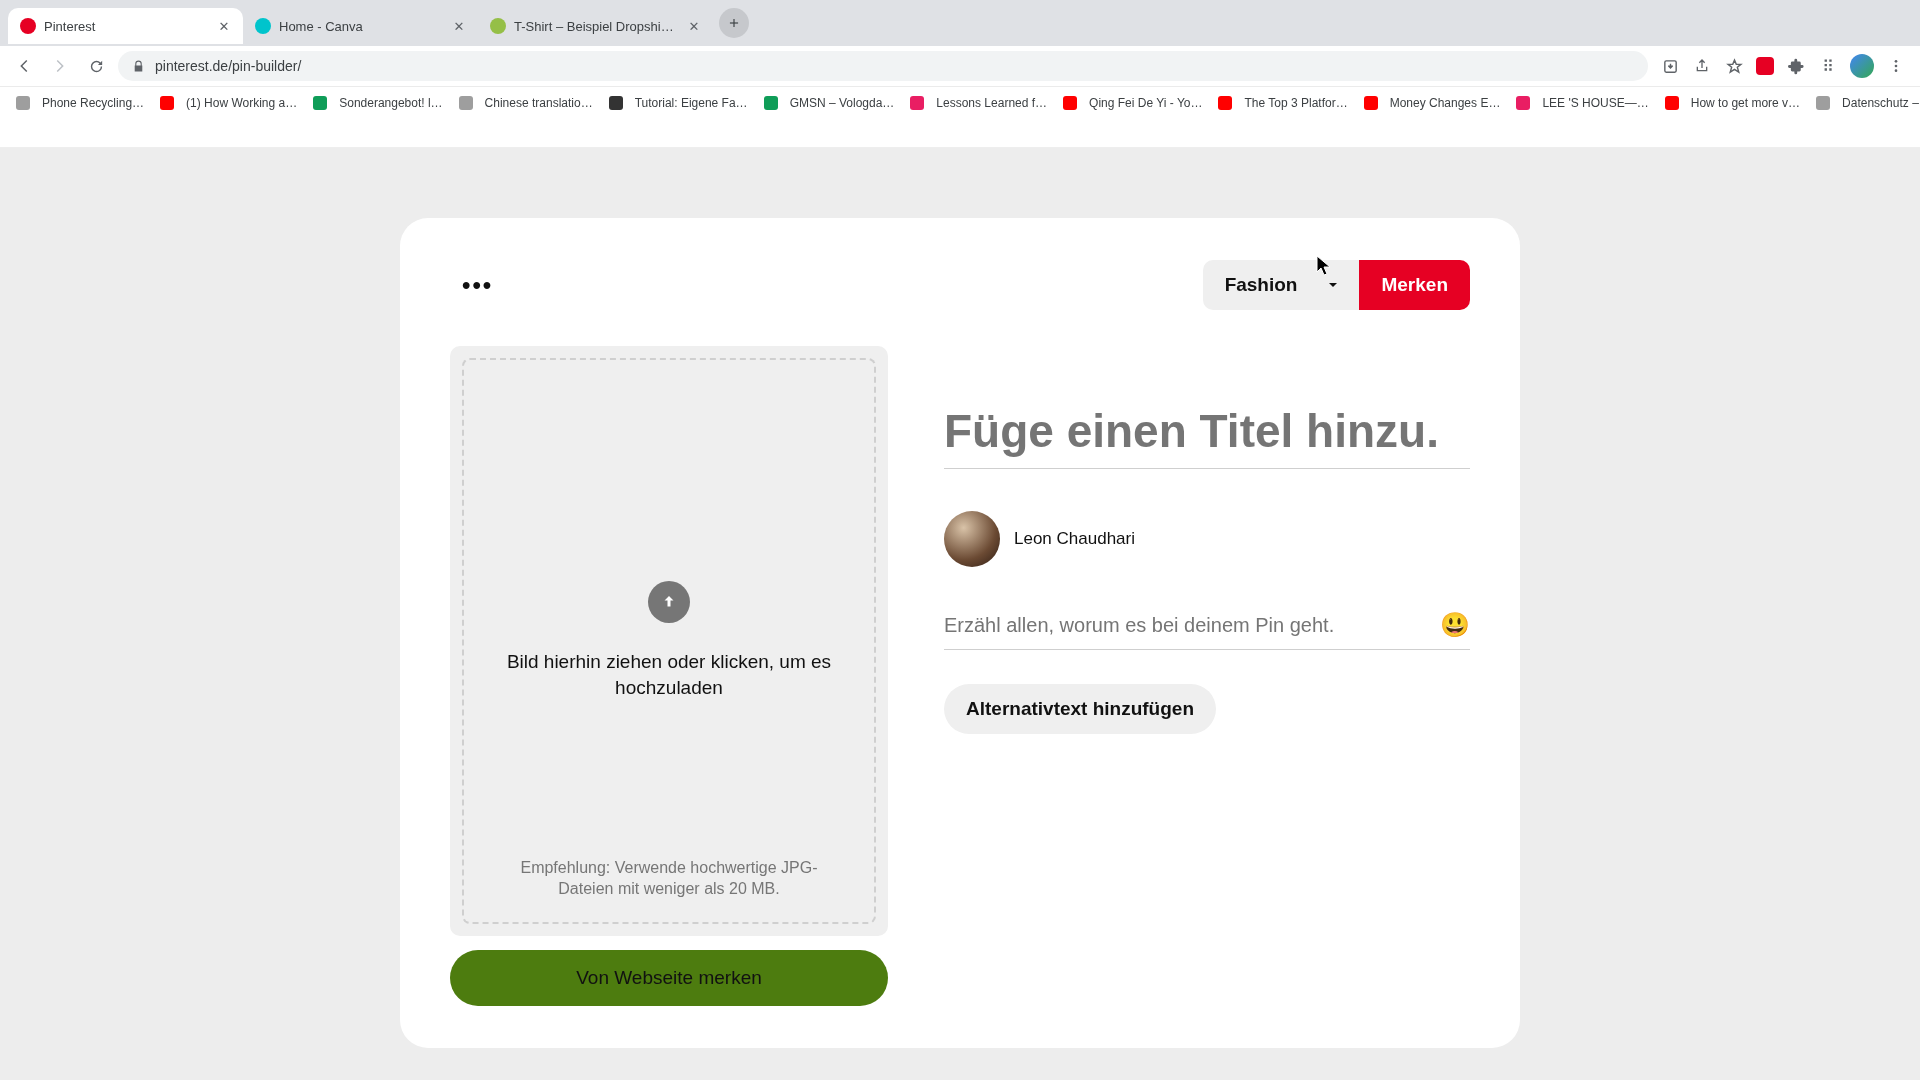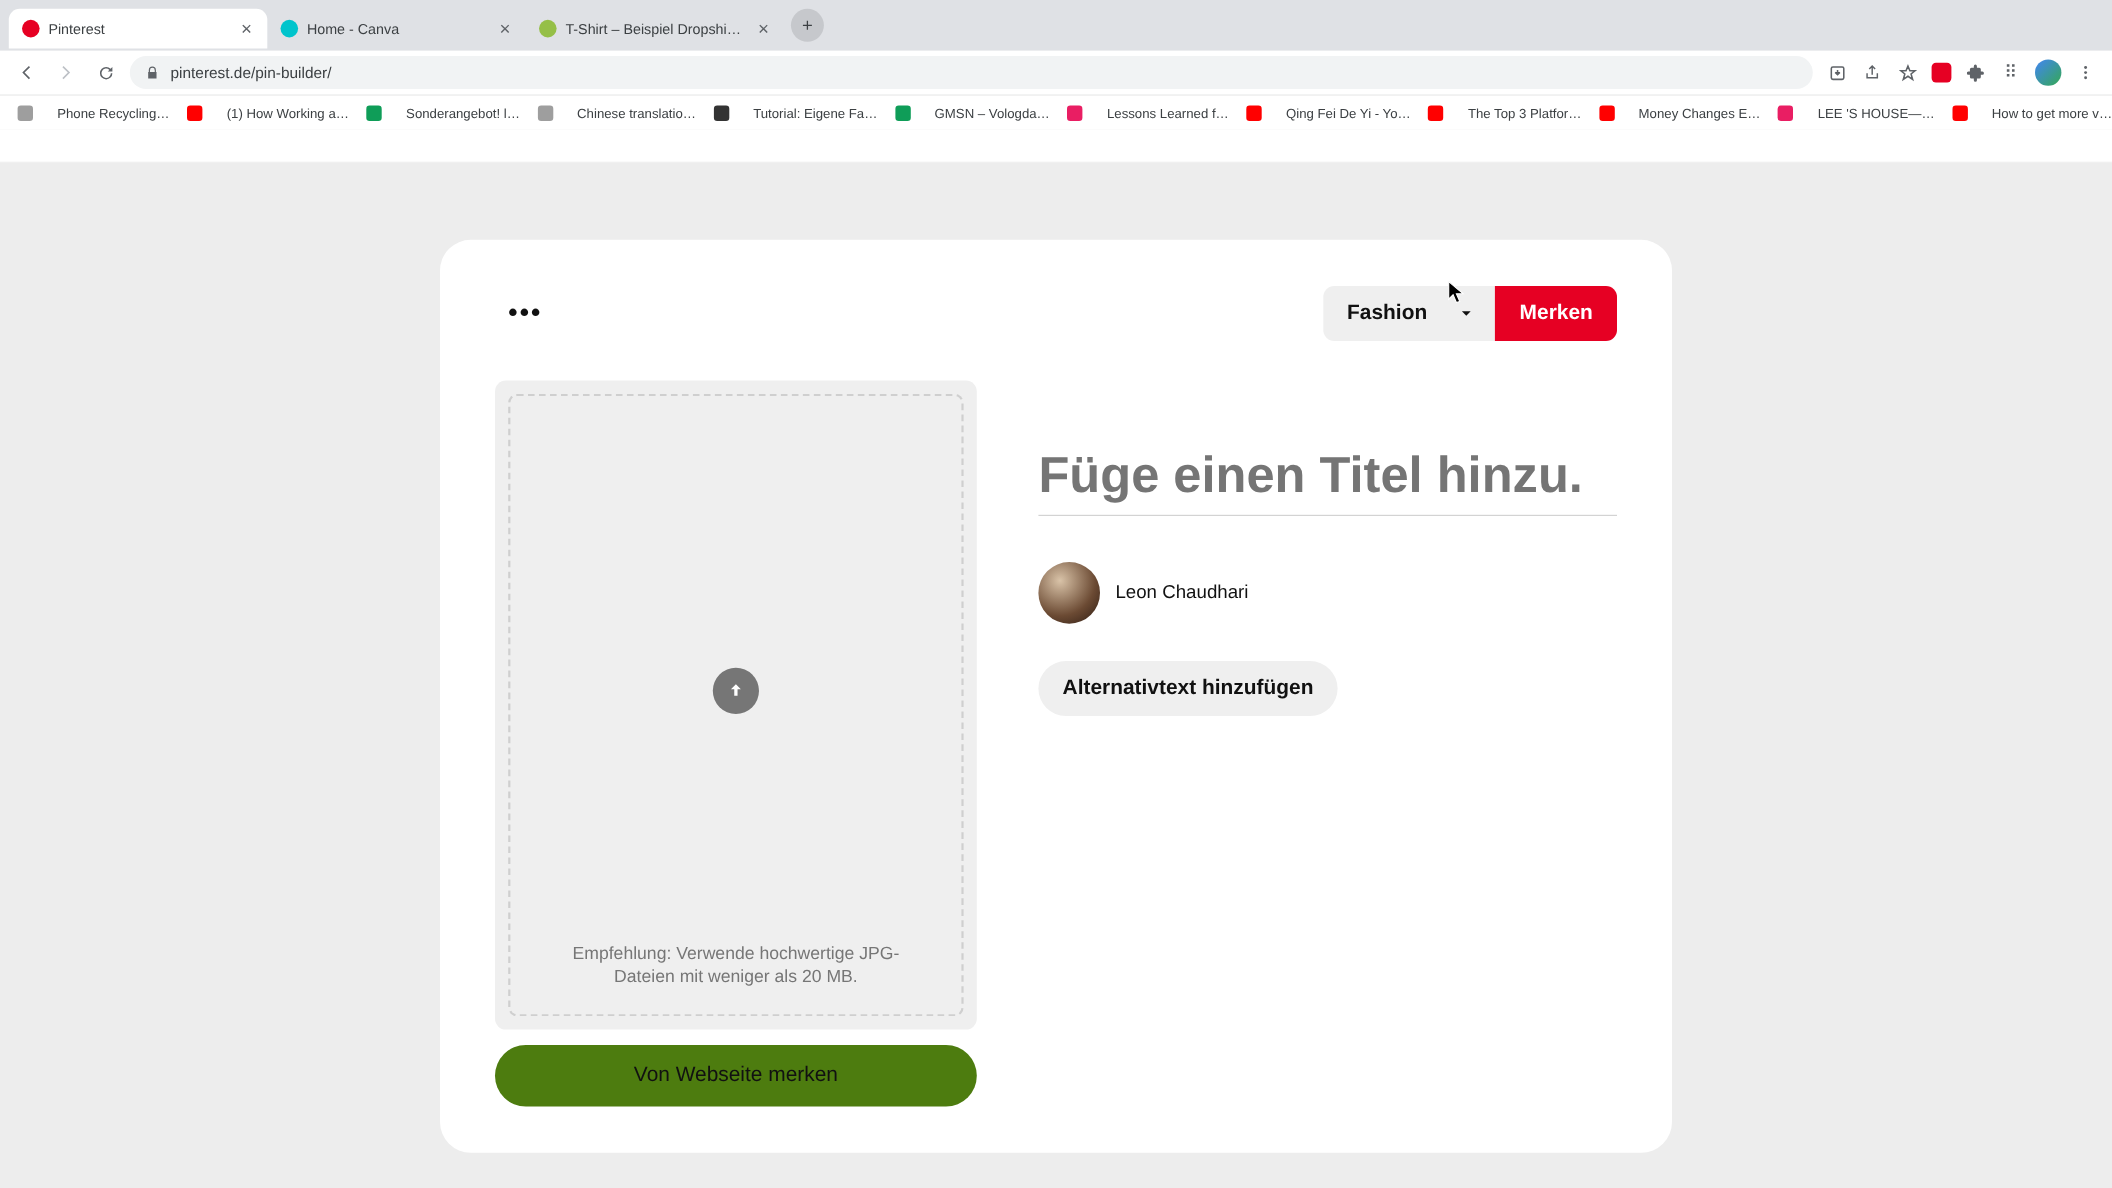--- a/index.html
+++ b/index.html
@@ -16,21 +16,21 @@
 .new-tab { width: 30px; height: 30px; border-radius: 50%; background: #c6c8cc; display:flex; align-items:center; justify-content:center; margin-left: 6px; color:#3c4043; }
 .addr-row { display:flex; align-items:center; background:#fff; height: 40px; padding: 0 10px; gap: 8px; }
 .nav-btn { width: 28px; height: 28px; border-radius: 50%; display:flex; align-items:center; justify-content:center; color:#5f6368; }
 .nav-btn.dis { color:#bdc1c6; }
 .omnibox { flex:1; background:#f1f3f4; border-radius: 18px; height: 30px; display:flex; align-items:center; padding: 0 14px; gap: 10px; font-size: 14px; color:#3c4043; }
 .lock { color:#5f6368; }
 .right-icons { display:flex; align-items:center; gap: 12px; padding: 0 4px; }
 .ricon { width: 20px; height: 20px; display:flex; align-items:center; justify-content:center; color:#5f6368; }
 .avatar-ic { width: 24px; height: 24px; border-radius: 50%; background: linear-gradient(135deg,#4285f4,#34a853); }
 .bm-row { display:flex; align-items:center; background:#fff; height: 32px; border-top:1px solid #ebebeb; padding: 0 10px; gap: 4px; font-size: 12px; color:#3c4043; }
-.bm { display:flex; align-items:center; gap:22px; padding: 0 6px; height: 26px; border-radius: 4px; white-space: nowrap; justify-content: space-between; }
+.bm { display:flex; align-items:center; gap:12px; padding: 0 6px; height: 26px; border-radius: 4px; white-space: nowrap; justify-content: space-between; }
 .bm .bfav { width:14px; height:14px; background:#888; border-radius:3px; flex-shrink:0; }
 .bm .bfav.red{background:#ff0000;} .bm .bfav.green{background:#0f9d58;} .bm .bfav.blue{background:#4285f4;} .bm .bfav.gray{background:#9e9e9e;} .bm .bfav.dark{background:#333;}
 .bm .bfav.pink{background:#e91e63;}
 
 
 .page-header { background:#fff; height: 30px; border-bottom:1px solid #eee; }
 
 
 .canvas { background:#ededed; height: calc(1080px - 46px - 40px - 32px - 30px); display:flex; justify-content:center; padding-top: 70px; }
 .card { background:#fff; border-radius: 28px; width: 1120px; height: 830px; padding: 42px 50px 42px 50px; display:flex; flex-direction:column; }
@@ -227,31 +227,36 @@
     </div>
     <div class="card-body">
       <div class="left-col">
         <div class="dropzone">
           <div class="dashed">
             <div class="up-circle">
               <svg width="18" height="18" viewBox="0 0 24 24">
                   <path fill="#fff" d="M12 4l6 6h-4v8h-4v-8H6z"></path>
                 </svg>
             </div>
+            <div class="dz-main">Bild hierhin ziehen oder klicken, um es hochzuladen</div>
             <div class="dz-hint">Empfehlung: Verwende hochwertige JPG-Dateien mit weniger als 20 MB.</div>
           </div>
         </div>
         <div class="web-btn">Von Webseite merken</div>
       </div>
       <div class="right-col">
         <input class="title-input" placeholder="Füge einen Titel hinzu." style="">
         <div class="user-row">
           <div class="avatar"></div>
           <div class="username">Leon Chaudhari</div>
         </div>
+        <div class="desc-row">
+          <input class="desc-input" placeholder="Erzähl allen, worum es bei deinem Pin geht." style="">
+          <span class="emoji">😃</span>
+        </div>
         <div class="alt-btn">Alternativtext hinzufügen</div>
       </div>
     </div>
   </div>
 </div>
 
 <svg class="mouse-cursor" style="left:1316px; top:255px;" width="18" height="24" viewBox="0 0 18 24">
   <path d="M1 1 L1 17 L5 13 L8 20 L11 19 L8 12 L14 12 Z" fill="#000" stroke="#fff" stroke-width="1"></path>
 </svg>
 

